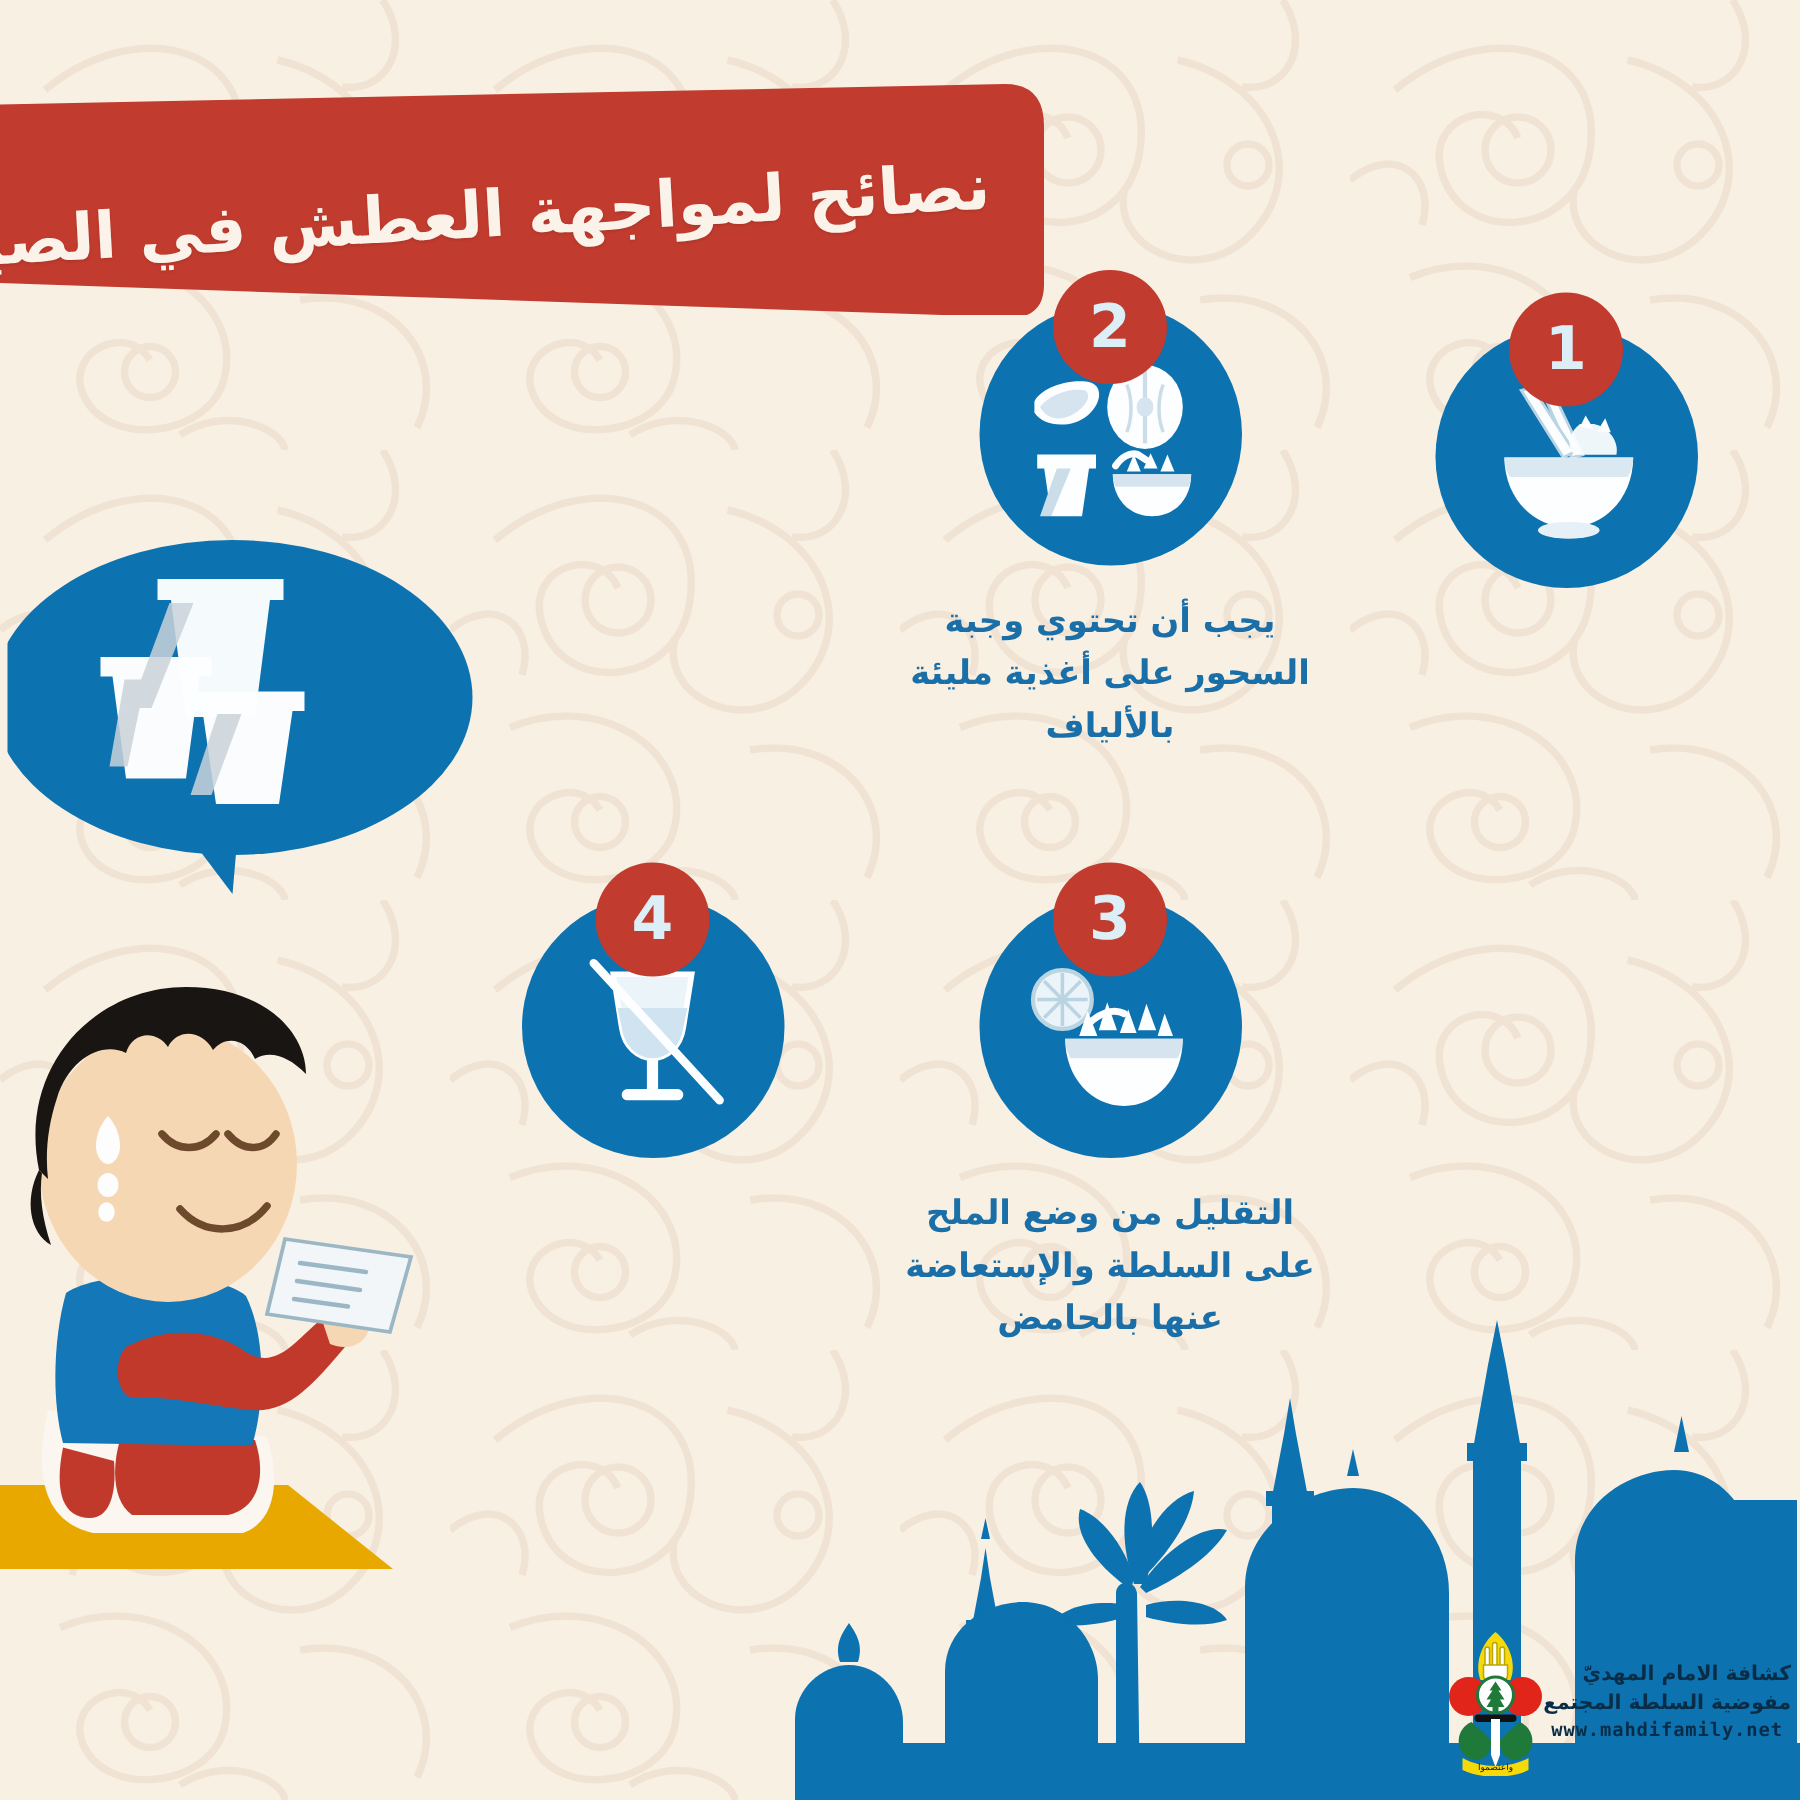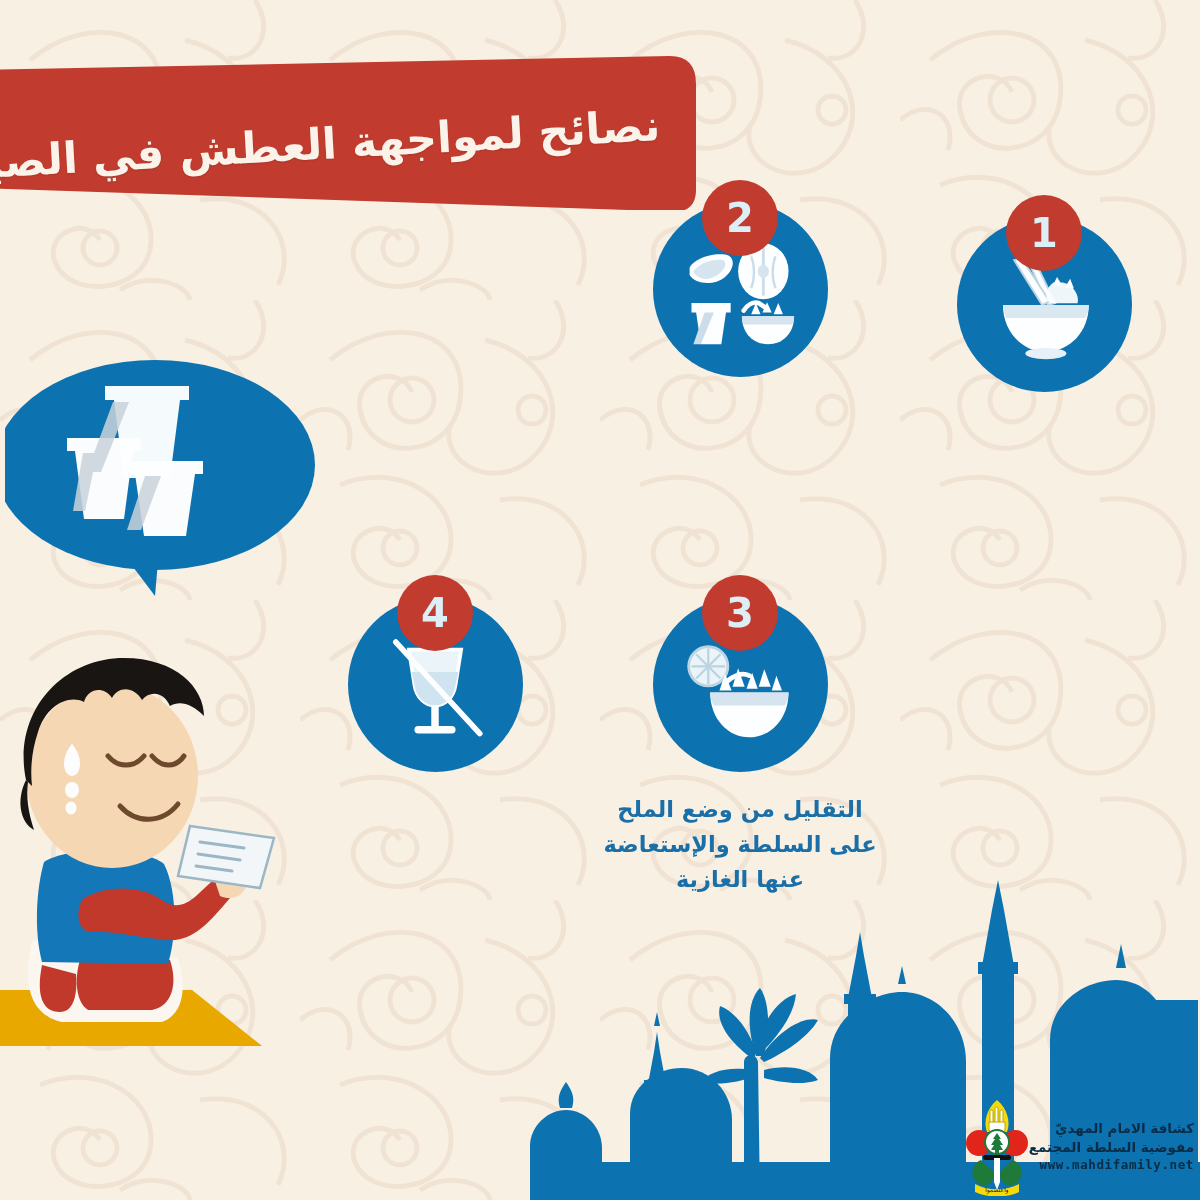--- a/index.html
+++ b/index.html
@@ -60,29 +60,29 @@
     font-weight:700;direction:rtl;text-align:center;
   }
 
   #tip-1{right:6px;top:195px;}
   #tip-2{right:310px;top:180px;}
   #tip-3{right:310px;top:575px;}
   #tip-4{right:615px;top:575px;}
 
   
   #footer-logo{
-    position:absolute;right:6px;bottom:4px;z-index:9;
+    position:absolute;right:6px;bottom:16px;z-index:9;
     display:flex;flex-direction:row-reverse;align-items:center;gap:0;
   }
   #logo-emblem{width:64px;height:98px;}
   #logo-emblem svg{width:100%;height:100%;display:block;}
   #logo-textblock{text-align:right;direction:rtl;color:#0A2D47;}
   .logo-line{font-size:13.5px;font-weight:700;line-height:1.35;white-space:nowrap;}
   .logo-url{font-size:12.5px;font-weight:700;line-height:1.5;letter-spacing:.6px;
-    direction:ltr;text-align:right;font-family:"DejaVu Sans Mono","Liberation Mono",monospace;}
+    direction:ltr;text-align:center;font-family:"DejaVu Sans Mono","Liberation Mono",monospace;}
 </style>
 </head>
 <body>
 
 <div id="bg-texture">
   <svg viewBox="0 0 1200 1200" preserveAspectRatio="none" xmlns="http://www.w3.org/2000/svg">
     <defs>
       <pattern id="paisley" width="300" height="300" patternUnits="userSpaceOnUse">
         <g fill="none" stroke="#E3D2BA" stroke-width="5" opacity="0.75">
           <path d="M30 60 C 90 10, 170 30, 160 100 C 152 160, 70 165, 60 110 C 54 76, 100 64, 112 92"></path>
@@ -266,20 +266,21 @@
 
         <g>
           <path d="M64 82 C68 76, 74 72, 80 74 L86 78" stroke="#FDFEFF" stroke-width="5" fill="none" stroke-linecap="round"></path>
           <path d="M72 86 l5 -12 l5 12 z M84 84 l5 -11 l5 11 z M96 86 l5 -12 l5 12 z" fill="#FDFEFF"></path>
           <path d="M62 88 L118 88 C118 106, 106 118, 90 118 C74 118, 62 106, 62 88 Z" fill="#FDFEFF"></path>
           <path d="M62 88 L118 88 C118 92, 117 95, 116 97 L64 97 C63 95, 62 92, 62 88 Z" fill="#D5E4EE"></path>
         </g>
       </svg>
     </div>
   </div>
+  <div class="tip-text">يجب أن تحتوي وجبة السحور  على أغذية مليئة بالألياف</div>
 </div>
 
 <div class="tip" id="tip-3">
   <div class="tip-icon-wrap">
     <div class="tip-badge">3</div>
     <div class="tip-circle">
       <svg viewBox="0 0 120 120" xmlns="http://www.w3.org/2000/svg">
 
         <g>
           <circle cx="26" cy="40" r="21" fill="#EAF4F9" stroke="#BBD4E2" stroke-width="3"></circle>
@@ -298,21 +299,21 @@
           <path d="M80 62 l6 -19 l7 19 z"></path>
           <path d="M94 66 l5 -16 l6 16 z"></path>
           <path d="M44 58 C52 50, 62 46, 70 50" stroke="#FDFEFF" stroke-width="5" fill="none" stroke-linecap="round"></path>
         </g>
 
         <path d="M28 68 L112 68 C112 96, 93 116, 70 116 C47 116, 28 96, 28 68 Z" fill="#FDFEFF"></path>
         <path d="M28 68 L112 68 C112 74, 110 79, 108 82 L32 82 C30 79, 28 74, 28 68 Z" fill="#D5E4EE"></path>
       </svg>
     </div>
   </div>
-  <div class="tip-text">التقليل من وضع الملح على السلطة والإستعاضة عنها الغازية</div>
+  <div class="tip-text">التقليل من وضع الملح على السلطة والإستعاضة عنها بالحامض</div>
 </div>
 
 <div class="tip" id="tip-4">
   <div class="tip-icon-wrap">
     <div class="tip-badge">4</div>
     <div class="tip-circle">
       <svg viewBox="0 0 120 120" xmlns="http://www.w3.org/2000/svg">
 
         <g>
           <path d="M32 22 L88 22 L82 60 C80 74, 70 82, 60 82 C50 82, 40 74, 38 60 Z" fill="#EAF4F9" stroke="#FDFEFF" stroke-width="4"></path>

